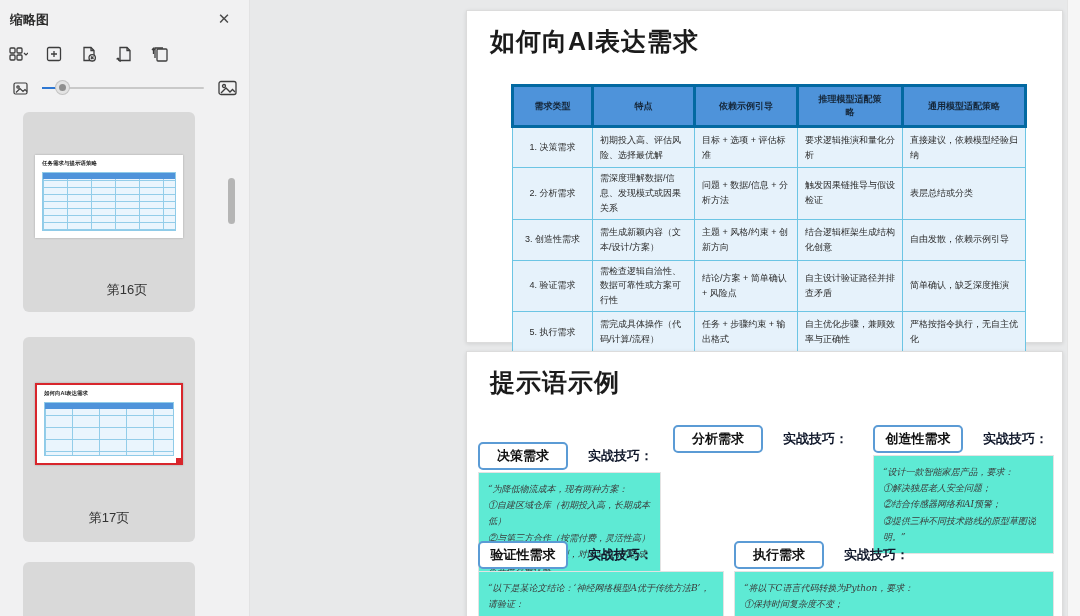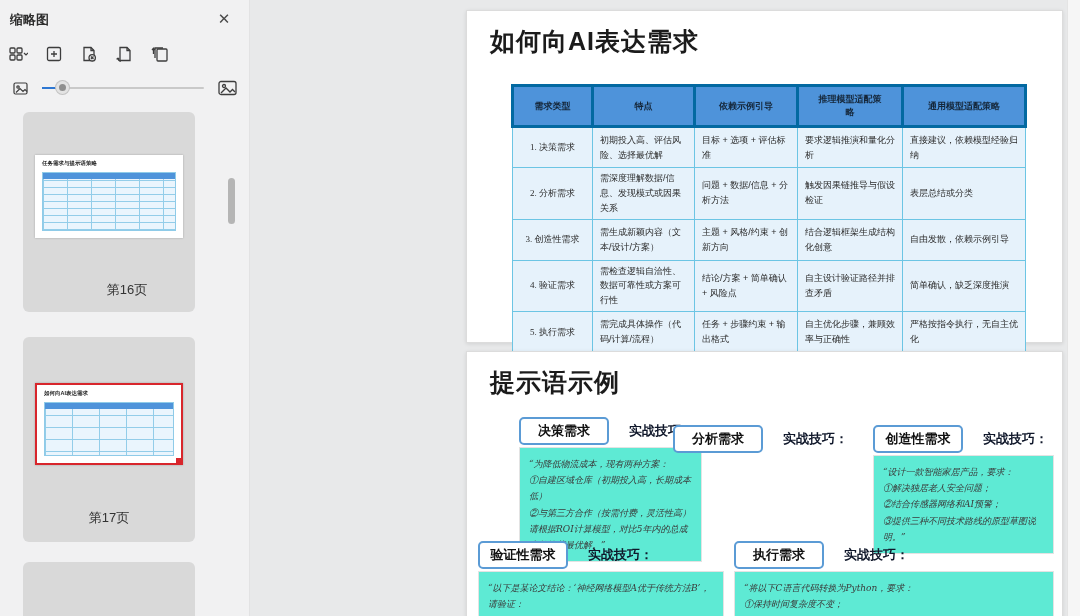--- a/index.html
+++ b/index.html
@@ -66,33 +66,33 @@
     color:#1b1b1b; letter-spacing:1px; }
 
   
   .req-table { position:absolute; left:44px; top:73px; width:513px; border-collapse:collapse;
     table-layout:fixed; }
   .req-table th { background:#4e93da; color:#15273a; font-size:9px; font-weight:bold;
     border:3px solid #0369a1; height:22px; padding:2px 16px; }
   .req-table td { background:#e6f2fb; border:1px solid #6cc5e4; font-size:9px; color:#2b2b2b;
     padding:3px 7px; line-height:1.65; vertical-align:middle; }
   .req-table tr { height:41px; }
-  .req-table td:first-child { text-align:center;font-family:Liberation Serif, serif; }
+  .req-table td:first-child { text-align:center; }
 
   
   .col { position:absolute; }
   .col-head { display:flex; align-items:center; gap:20px; height:26px; }
   .badge { display:inline-block; min-width:90px; padding:3px 10px; text-align:center;
     border:2px solid #5b9bd5; border-radius:5px; background:#fff; font-size:13px;
     font-weight:bold; color:#111; white-space:nowrap; }
   .tip { font-size:13px; font-weight:bold; color:#0f172a; white-space:nowrap; }
   .example { margin-top:3px; min-height:78px; border:1px solid #e3e3e3; background:#5eead4;
     padding:8px 9px; font-family:"DejaVu Serif",serif; font-style:italic; font-size:9px;
     line-height:1.8; color:#3a3a3a; white-space:pre-line; }
-  .c1 { left:11px;  top:66px;  width:183px;margin-left:41px; }
+  .c1 { left:11px;  top:91px;  width:183px; }
   .c2 { left:206px; top:74px;  width:188px; }
   .c3 { left:406px; top:74px;  width:181px; }
   .c4 { left:11px;  top:190px; width:246px; }
   .c5 { left:267px; top:190px; width:320px; }
   .c4 .example, .c5 .example { min-height:110px; }
 
   .win-scrollbar { position:absolute; right:0; top:0; width:13px; height:616px;
     background:#f6f6f6; border-left:1px solid #e4e4e4; cursor:pointer; }
 </style>
 </head>

